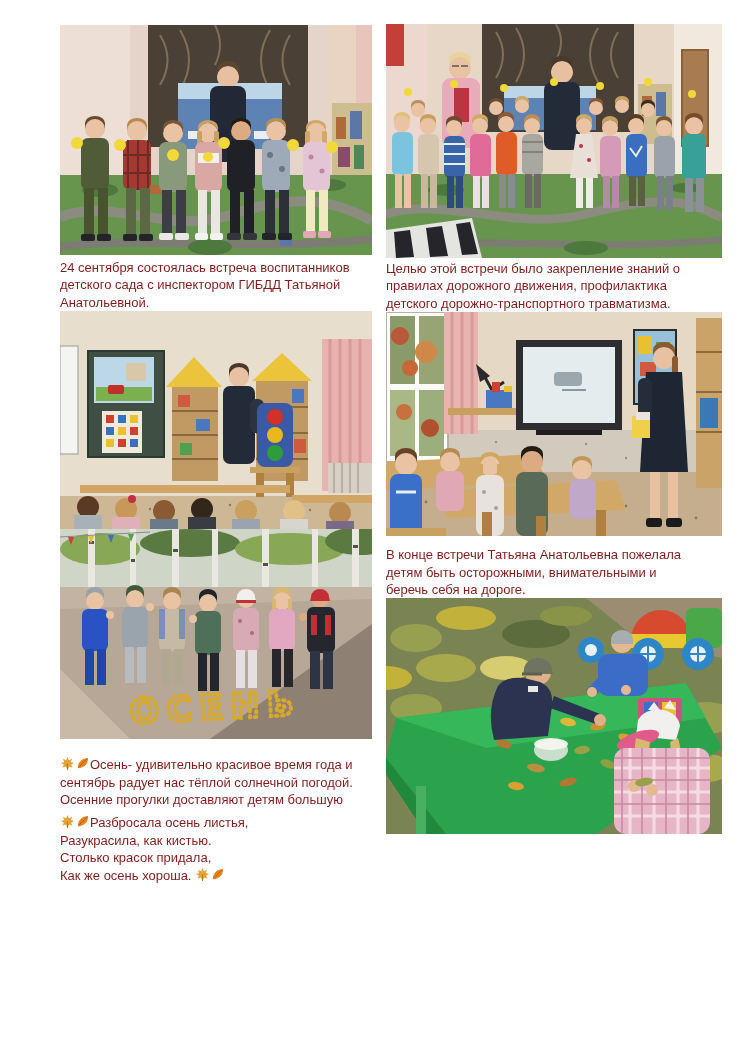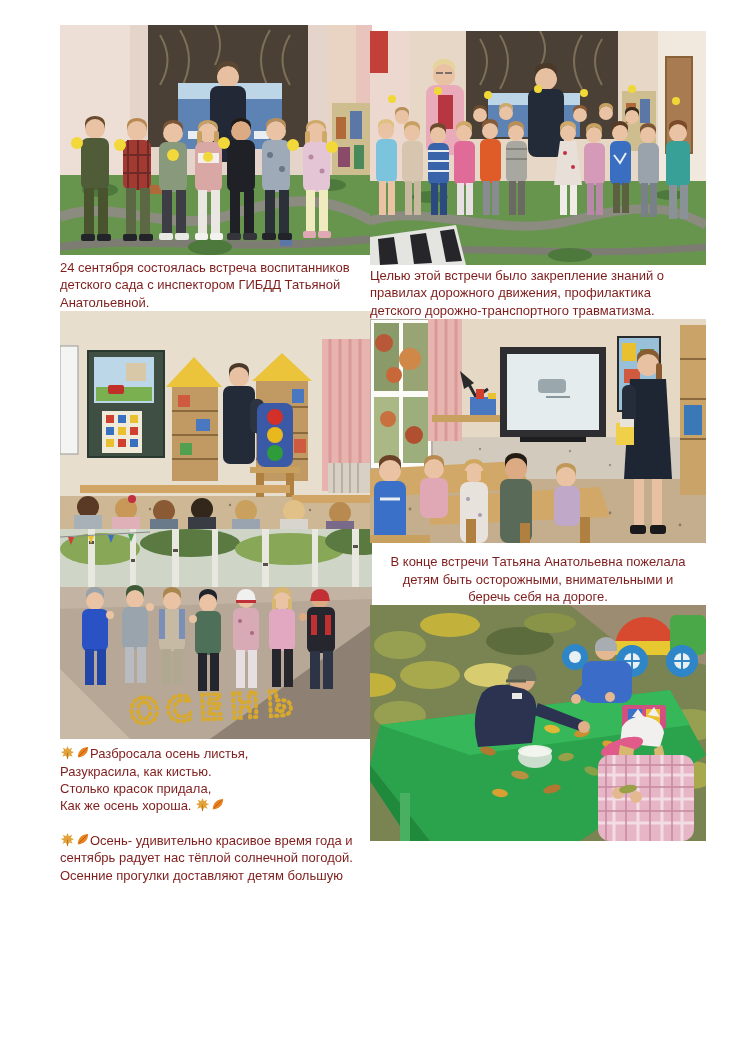--- a/index.html
+++ b/index.html
@@ -1,28 +1,28 @@
 <!DOCTYPE html>
 <html><head>
 <meta charset="utf-8">
 <style>
   html,body{margin:0;padding:0;}
   body{background:#ffffff;}
   .page{position:relative;width:750px;height:1060px;background:#ffffff;
         font-family:"Liberation Sans",sans-serif;color:#000;overflow:hidden;}
   .col{position:absolute;top:0;}
   .col-left{left:60px;width:312px;}
-  .col-right{left:370px;width:336px;margin-top:7px;}
+  .col-right{left:386px;width:336px;}
   .col-left{padding-top:25px;}
   .col-right{padding-top:24px;}
   figure.photo{margin:0;padding:0;display:block;}
   figure.photo svg{display:block;width:100%;height:100%;}
   .caption{margin:0;font-size:13px;line-height:17.4px;white-space:pre;color:#7f1d1d;}
   .mt4{margin-top:4px;}  .mt2{margin-top:2px;}
-  .mt6{margin-top:6px;}  .mt10{margin-top:10px;text-align:center;}
+  .mt6{margin-top:6px;}  .mt10{margin-top:10px;}
   .mt18{margin-top:18px;} .mt17{margin-top:17px;}
   .ph1{width:312px;height:230px;} .ph2{width:336px;height:234px;}
   .ph3{width:312px;height:218px;} .ph4{width:336px;height:224px;}
   .ph5{width:312px;height:210px;} .ph6{width:336px;height:236px;}
   .leafpair{display:inline-block;white-space:nowrap;}
   .leafpair svg{width:15px;height:15px;vertical-align:-2px;display:inline-block;}
 </style>
 </head>
 <body>
 
@@ -295,46 +295,46 @@
             <rect x="251" y="86" width="6" height="20" fill="#c03030"></rect>
             <rect x="265" y="86" width="6" height="20" fill="#c03030"></rect>
           <rect x="250" y="122" width="10" height="38" fill="#2c3446"></rect>
             <rect x="263" y="122" width="10" height="38" fill="#2c3446"></rect>
           <circle cx="243" cy="88" r="4" fill="#dcab84"></circle>
         </g>
         <text x="156" y="190" text-anchor="middle" font-family="DejaVu Sans, sans-serif" font-size="34" font-weight="bold" letter-spacing="8" fill="none" stroke="#d9a92c" stroke-width="4" stroke-dasharray="1.5 4.5" stroke-linecap="round" transform="rotate(-3 156 190)">ОСЕНЬ</text>
       </svg>
     </figure>
 
+    <p class="caption mt17"><span class="leafpair"><svg viewBox="0 0 16 16">
+            <path d="M8 1 L9.5 4.5 L13 3 L11.5 6.5 L15 7.5 L11.8 9.2 L13.5 12.5 L9.8 11.2 L8 15 L6.2 11.2 L2.5 12.5 L4.2 9.2 L1 7.5 L4.5 6.5 L3 3 L6.5 4.5 Z" fill="#E3A33C"></path>
+            <path d="M8 8 L8 15" stroke="#B87818" stroke-width="1"></path>
+          </svg><svg viewBox="0 0 16 16">
+            <path d="M3 13 C3 6 8 2 14 2 C14 9 9 13 3 13 Z" fill="#E8821E"></path>
+            <path d="M4 12 C7 9 10 6 13 3" stroke="#B85E10" stroke-width="1" fill="none"></path>
+          </svg></span><span>Осень- удивительно красивое время года и
+сентябрь радует нас тёплой солнечной погодой.
+Осенние прогулки доставляют детям большую</span></p>
+
     <p class="caption mt6"><span class="leafpair"><svg viewBox="0 0 16 16">
             <path d="M8 1 L9.5 4.5 L13 3 L11.5 6.5 L15 7.5 L11.8 9.2 L13.5 12.5 L9.8 11.2 L8 15 L6.2 11.2 L2.5 12.5 L4.2 9.2 L1 7.5 L4.5 6.5 L3 3 L6.5 4.5 Z" fill="#E3A33C"></path>
             <path d="M8 8 L8 15" stroke="#B87818" stroke-width="1"></path>
           </svg><svg viewBox="0 0 16 16">
             <path d="M3 13 C3 6 8 2 14 2 C14 9 9 13 3 13 Z" fill="#E8821E"></path>
             <path d="M4 12 C7 9 10 6 13 3" stroke="#B85E10" stroke-width="1" fill="none"></path>
           </svg></span><span>Разбросала осень листья,
 Разукрасила, как кистью.
 Столько красок придала,
 Как же осень хороша. </span><span class="leafpair"><svg viewBox="0 0 16 16">
             <path d="M8 1 L9.5 4.5 L13 3 L11.5 6.5 L15 7.5 L11.8 9.2 L13.5 12.5 L9.8 11.2 L8 15 L6.2 11.2 L2.5 12.5 L4.2 9.2 L1 7.5 L4.5 6.5 L3 3 L6.5 4.5 Z" fill="#E3A33C"></path>
             <path d="M8 8 L8 15" stroke="#B87818" stroke-width="1"></path>
           </svg><svg viewBox="0 0 16 16">
             <path d="M3 13 C3 6 8 2 14 2 C14 9 9 13 3 13 Z" fill="#E8821E"></path>
             <path d="M4 12 C7 9 10 6 13 3" stroke="#B85E10" stroke-width="1" fill="none"></path>
           </svg></span></p>
-
-    <p class="caption mt17"><span class="leafpair"><svg viewBox="0 0 16 16">
-            <path d="M8 1 L9.5 4.5 L13 3 L11.5 6.5 L15 7.5 L11.8 9.2 L13.5 12.5 L9.8 11.2 L8 15 L6.2 11.2 L2.5 12.5 L4.2 9.2 L1 7.5 L4.5 6.5 L3 3 L6.5 4.5 Z" fill="#E3A33C"></path>
-            <path d="M8 8 L8 15" stroke="#B87818" stroke-width="1"></path>
-          </svg><svg viewBox="0 0 16 16">
-            <path d="M3 13 C3 6 8 2 14 2 C14 9 9 13 3 13 Z" fill="#E8821E"></path>
-            <path d="M4 12 C7 9 10 6 13 3" stroke="#B85E10" stroke-width="1" fill="none"></path>
-          </svg></span><span>Осень- удивительно красивое время года и
-сентябрь радует нас тёплой солнечной погодой.
-Осенние прогулки доставляют детям большую</span></p>
 
   </div>
 
   <div class="col col-right">
 
     <figure class="photo ph2">
       <svg viewBox="0 0 336 234" preserveAspectRatio="none">
         <rect width="336" height="234" fill="#e7d7c7"></rect>
         <rect x="0" y="0" width="40" height="150" fill="#ecd8ce"></rect>
         <rect x="0" y="0" width="18" height="42" fill="#c24038"></rect>

